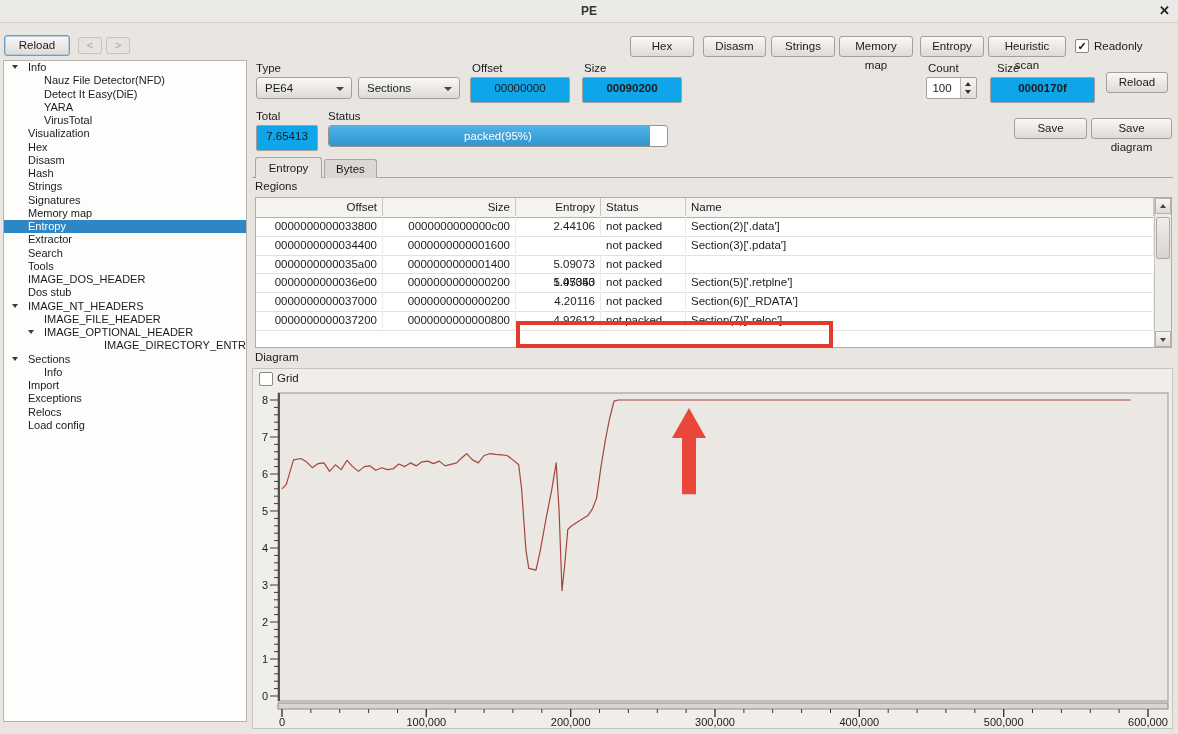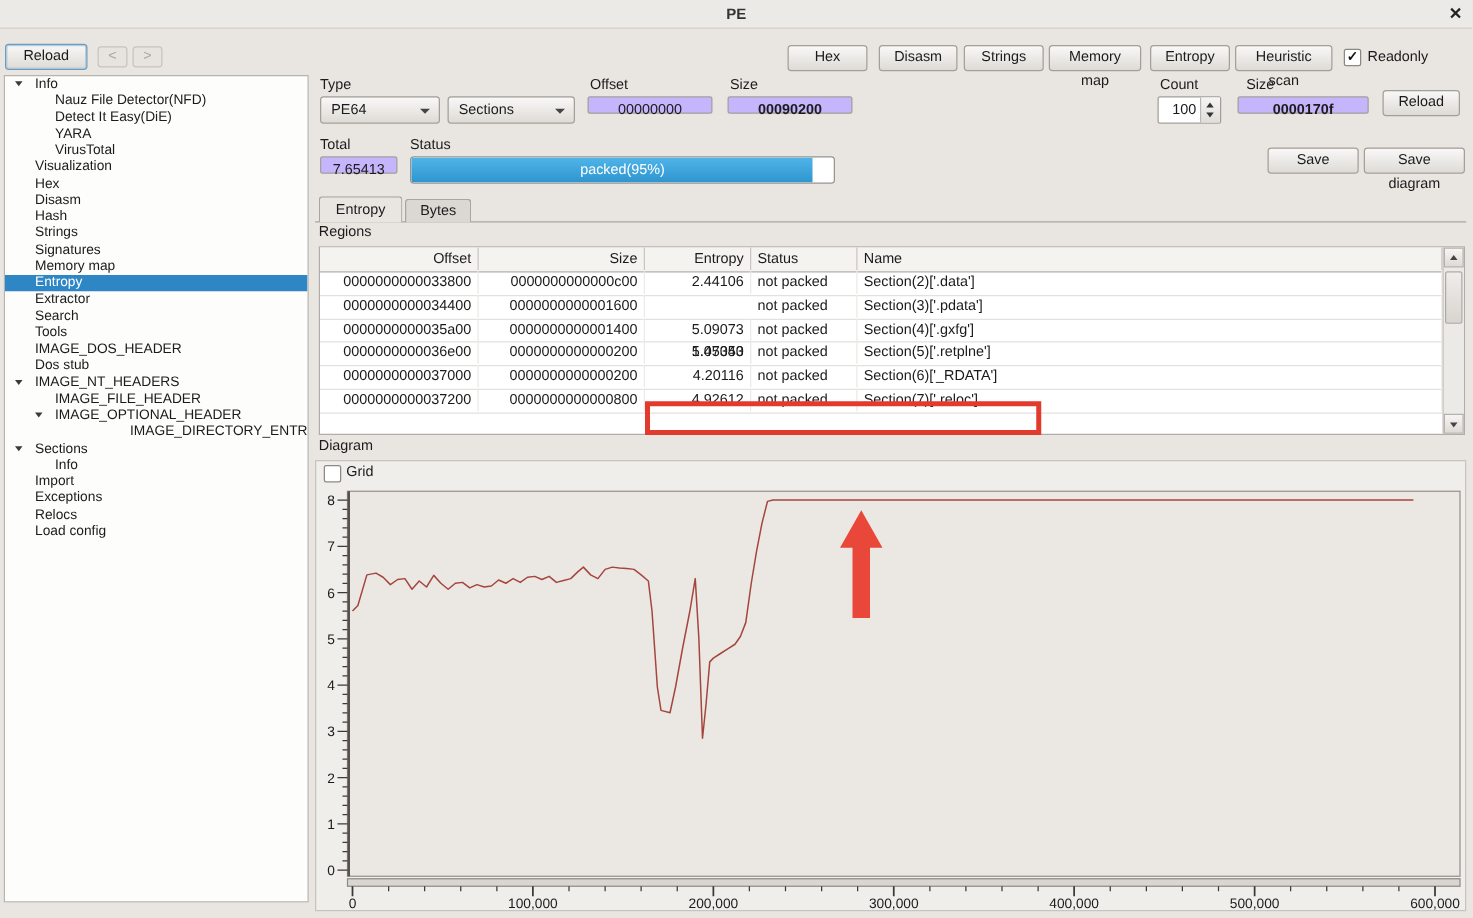--- a/index.html
+++ b/index.html
@@ -11,34 +11,34 @@
   .titlebar{left:0;top:0;width:1178px;height:22px;background:#eceae7;border-bottom:1px solid #d3d0cc;}
   .title-text{left:0;top:4px;width:1178px;text-align:center;font-weight:bold;color:#333;font-size:12px;}
   .close-x{right:8px;top:3px;font-size:13px;font-weight:bold;color:#222;cursor:default;}
   
   .btn{position:absolute;box-sizing:border-box;height:21px;background:linear-gradient(#f9f8f7,#dedbd6);
        border:1px solid #a39f9a;border-radius:3px;font-family:inherit;font-size:11.5px;color:#1b1b1b;
        text-align:center;padding:0 6px;line-height:19px;}
   .btn.focus{border-color:#6d9cbe;box-shadow:0 0 0 1px #b3cede inset;}
   .btn.disabled{background:#e7e4e0;border-color:#c6c3bf;color:#aaa7a3;}
   
-  .field{position:absolute;box-sizing:border-box;height:14px;background:#c4b5fd;border:1px solid #a39f9a;
+  .field{position:absolute;box-sizing:border-box;height:26px;background:#0ea5e9;border:1px solid #a39f9a;
          border-radius:2px;text-align:center;line-height:20px;}
   .field.bold{font-weight:bold;}
   .combo{position:absolute;box-sizing:border-box;height:22px;background:linear-gradient(#f9f8f7,#dedbd6);
          border:1px solid #a39f9a;border-radius:3px;line-height:20px;padding-left:8px;}
   .combo .arr{position:absolute;right:7px;top:9px;width:0;height:0;border-left:4px solid transparent;
          border-right:4px solid transparent;border-top:4px solid #444;}
   .lbl{position:absolute;color:#1b1b1b;}
   
   .cb{position:absolute;box-sizing:border-box;width:14px;height:14px;background:#fff;border:1px solid #8c8985;
       border-radius:2px;text-align:center;line-height:12px;font-size:11px;font-weight:bold;color:#111;}
   
   .spin{position:absolute;box-sizing:border-box;height:22px;background:#fff;border:1px solid #a39f9a;border-radius:2px;}
-  .spin .val{position:absolute;left:0;top:0;right:16px;text-align:right;line-height:20px;padding-right:3px;}
+  .spin .val{position:absolute;left:0;top:0;right:16px;text-align:center;line-height:20px;padding-right:3px;}
   .spin .col{position:absolute;right:0;top:0;width:15px;height:20px;border-left:1px solid #bbb8b4;
              background:linear-gradient(#f6f5f4,#e0ddd9);}
   .spin .up,.spin .dn{position:absolute;left:4px;width:0;height:0;border-left:3.5px solid transparent;border-right:3.5px solid transparent;}
   .spin .up{top:4px;border-bottom:4px solid #333;}
   .spin .dn{bottom:4px;border-top:4px solid #333;}
   
   .progress{position:absolute;box-sizing:border-box;background:#fff;border:1px solid #98948f;border-radius:3px;overflow:hidden;}
   .progress .fill{position:absolute;left:0;top:0;bottom:0;background:linear-gradient(#4fb4e8,#2f95cf);border-radius:2px 0 0 2px;}
   .progress .ptext{position:absolute;left:0;top:0;right:0;bottom:0;text-align:center;line-height:20px;color:#fff;}
   
@@ -190,21 +190,20 @@
       <div class="td ralign" style="left: 127px; width: 133px;">0000000000001600</div>
       <div class="td ralign" style="left: 260px; width: 85px; margin-top: 37px;">5.47053</div>
       <div class="td " style="left: 345px; width: 85px;">not packed</div>
       <div class="td " style="left: 430px; width: 468px;">Section(3)['.pdata']</div>
     </div>
     <div class="tr" style="top: 56.6px;">
       <div class="td ralign" style="left: 0px; width: 127px;">0000000000035a00</div>
       <div class="td ralign" style="left: 127px; width: 133px;">0000000000001400</div>
       <div class="td ralign" style="left: 260px; width: 85px;">5.09073</div>
       <div class="td " style="left: 345px; width: 85px;">not packed</div>
-      <div class="td " style="left: 430px; width: 468px;">Section(4)['.gxfg']</div>
     </div>
     <div class="tr" style="top: 75.4px;">
       <div class="td ralign" style="left: 0px; width: 127px;">0000000000036e00</div>
       <div class="td ralign" style="left: 127px; width: 133px;">0000000000000200</div>
       <div class="td ralign" style="left: 260px; width: 85px;">1.05340</div>
       <div class="td " style="left: 345px; width: 85px;">not packed</div>
       <div class="td " style="left: 430px; width: 468px;">Section(5)['.retplne']</div>
     </div>
     <div class="tr" style="top: 94.2px;">
       <div class="td ralign" style="left: 0px; width: 127px;">0000000000037000</div>

